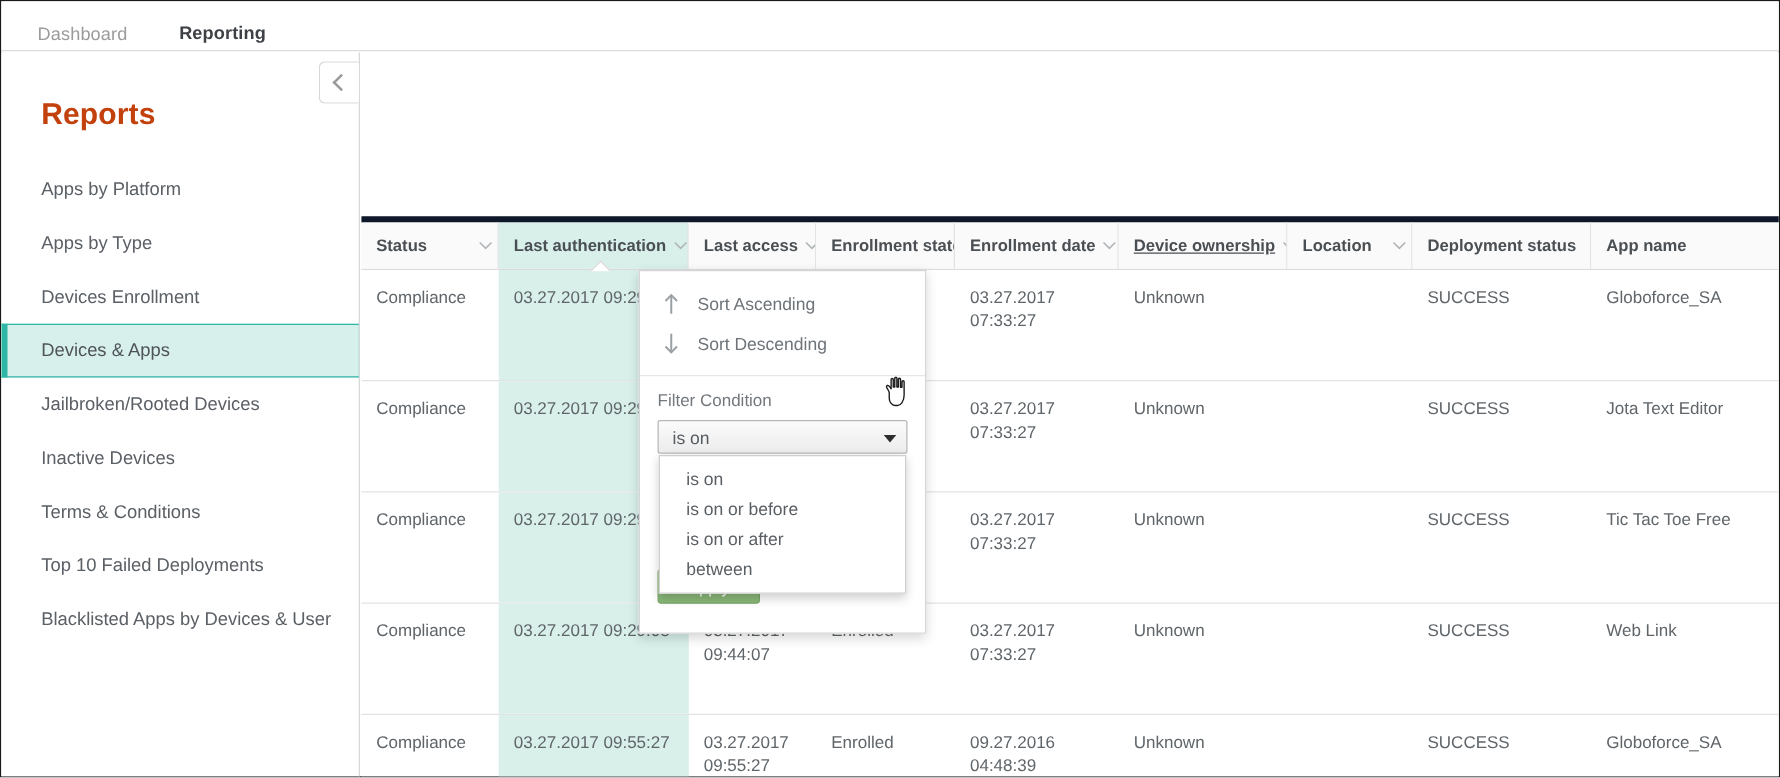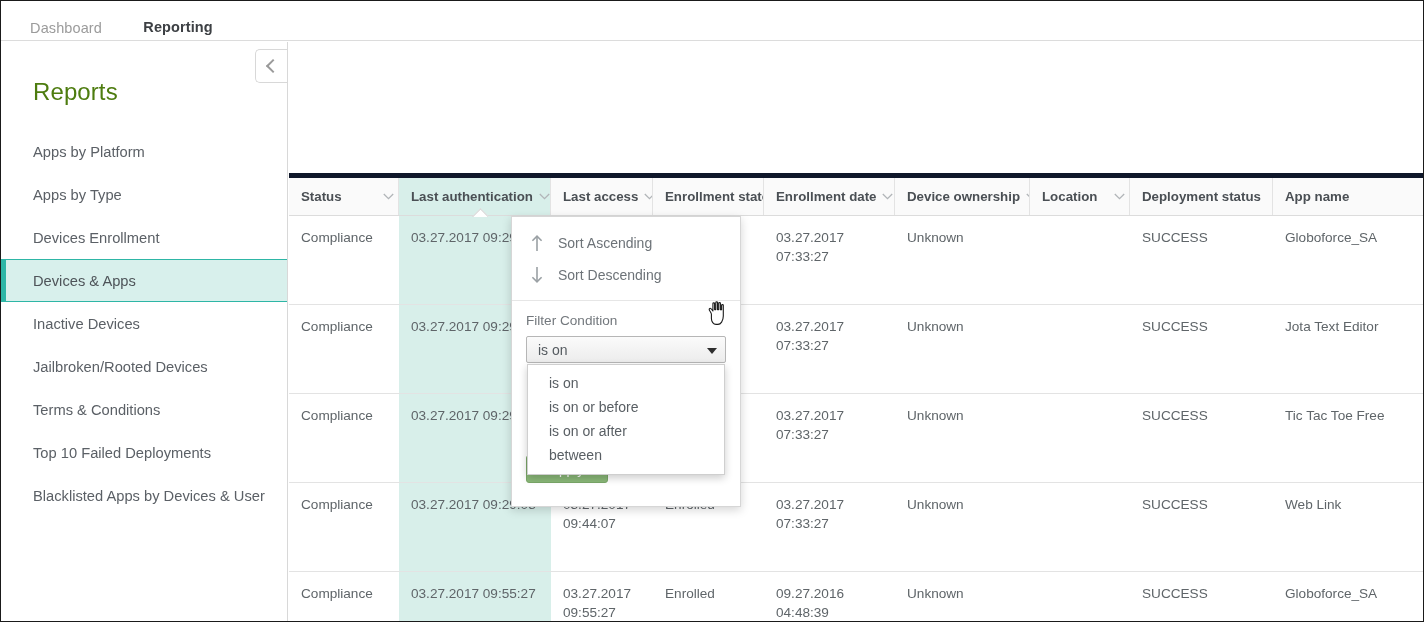--- a/index.html
+++ b/index.html
@@ -44,21 +44,21 @@
   
   .sidebar {
     position: absolute; left: 0; top: 41px;
     width: 287px; height: 580px;
     background: #fff;
     border-right: 1px solid #d8d8d8;
     overflow: hidden;
   }
   .reports-title {
     position: absolute; left: 32px; top: 36px;
-    font-size: 24px; font-weight: normal; color: #4d7c0f;
+    font-size: 24px; font-weight: bold; color: #c2410c;
     letter-spacing: .1px;
   }
   .nav-list {
     position: absolute; left: 0; top: 88px; width: 287px;
   }
   .nav-item {
     position: relative;
     height: 43px;
     display: flex; align-items: center;
     padding-left: 32px;
@@ -279,24 +279,24 @@
         <div class="nav-item">
           <span>Apps by Type</span>
         </div>
         <div class="nav-item">
           <span>Devices Enrollment</span>
         </div>
         <div class="nav-item selected">
           <span>Devices &amp; Apps</span>
         </div>
         <div class="nav-item">
+          <span>Jailbroken/Rooted Devices</span>
+        </div>
+        <div class="nav-item">
           <span>Inactive Devices</span>
-        </div>
-        <div class="nav-item">
-          <span>Jailbroken/Rooted Devices</span>
         </div>
         <div class="nav-item">
           <span>Terms &amp; Conditions</span>
         </div>
         <div class="nav-item">
           <span>Top 10 Failed Deployments</span>
         </div>
         <div class="nav-item">
           <span>Blacklisted Apps by Devices &amp; User</span>
         </div>
@@ -339,21 +339,21 @@
             <span class="htext">Enrollment state</span>
           </div>
           <div class="hcell" style="width: 131px; flex: 0 0 131px;">
             <span class="htext">Enrollment date</span>
             <span class="caret">
               <svg width="11" height="7" viewBox="0 0 11 7">
                 <path d="M0.8 1 L5.5 5.7 L10.2 1" stroke="#b1b5b8" stroke-width="1.3" fill="none"></path>
               </svg>
             </span>
           </div>
-          <div class="hcell" style="width: 135px; flex: 0 0 135px;">
+          <div class="hcell" style="width: 135px; flex: 0 0 135px; text-decoration: underline;">
             <span class="htext">Device ownership</span>
             <span class="caret">
               <svg width="11" height="7" viewBox="0 0 11 7">
                 <path d="M0.8 1 L5.5 5.7 L10.2 1" stroke="#b1b5b8" stroke-width="1.3" fill="none"></path>
               </svg>
             </span>
           </div>
           <div class="hcell" style="width: 100px; flex: 0 0 100px;">
             <span class="htext">Location</span>
             <span class="caret">

